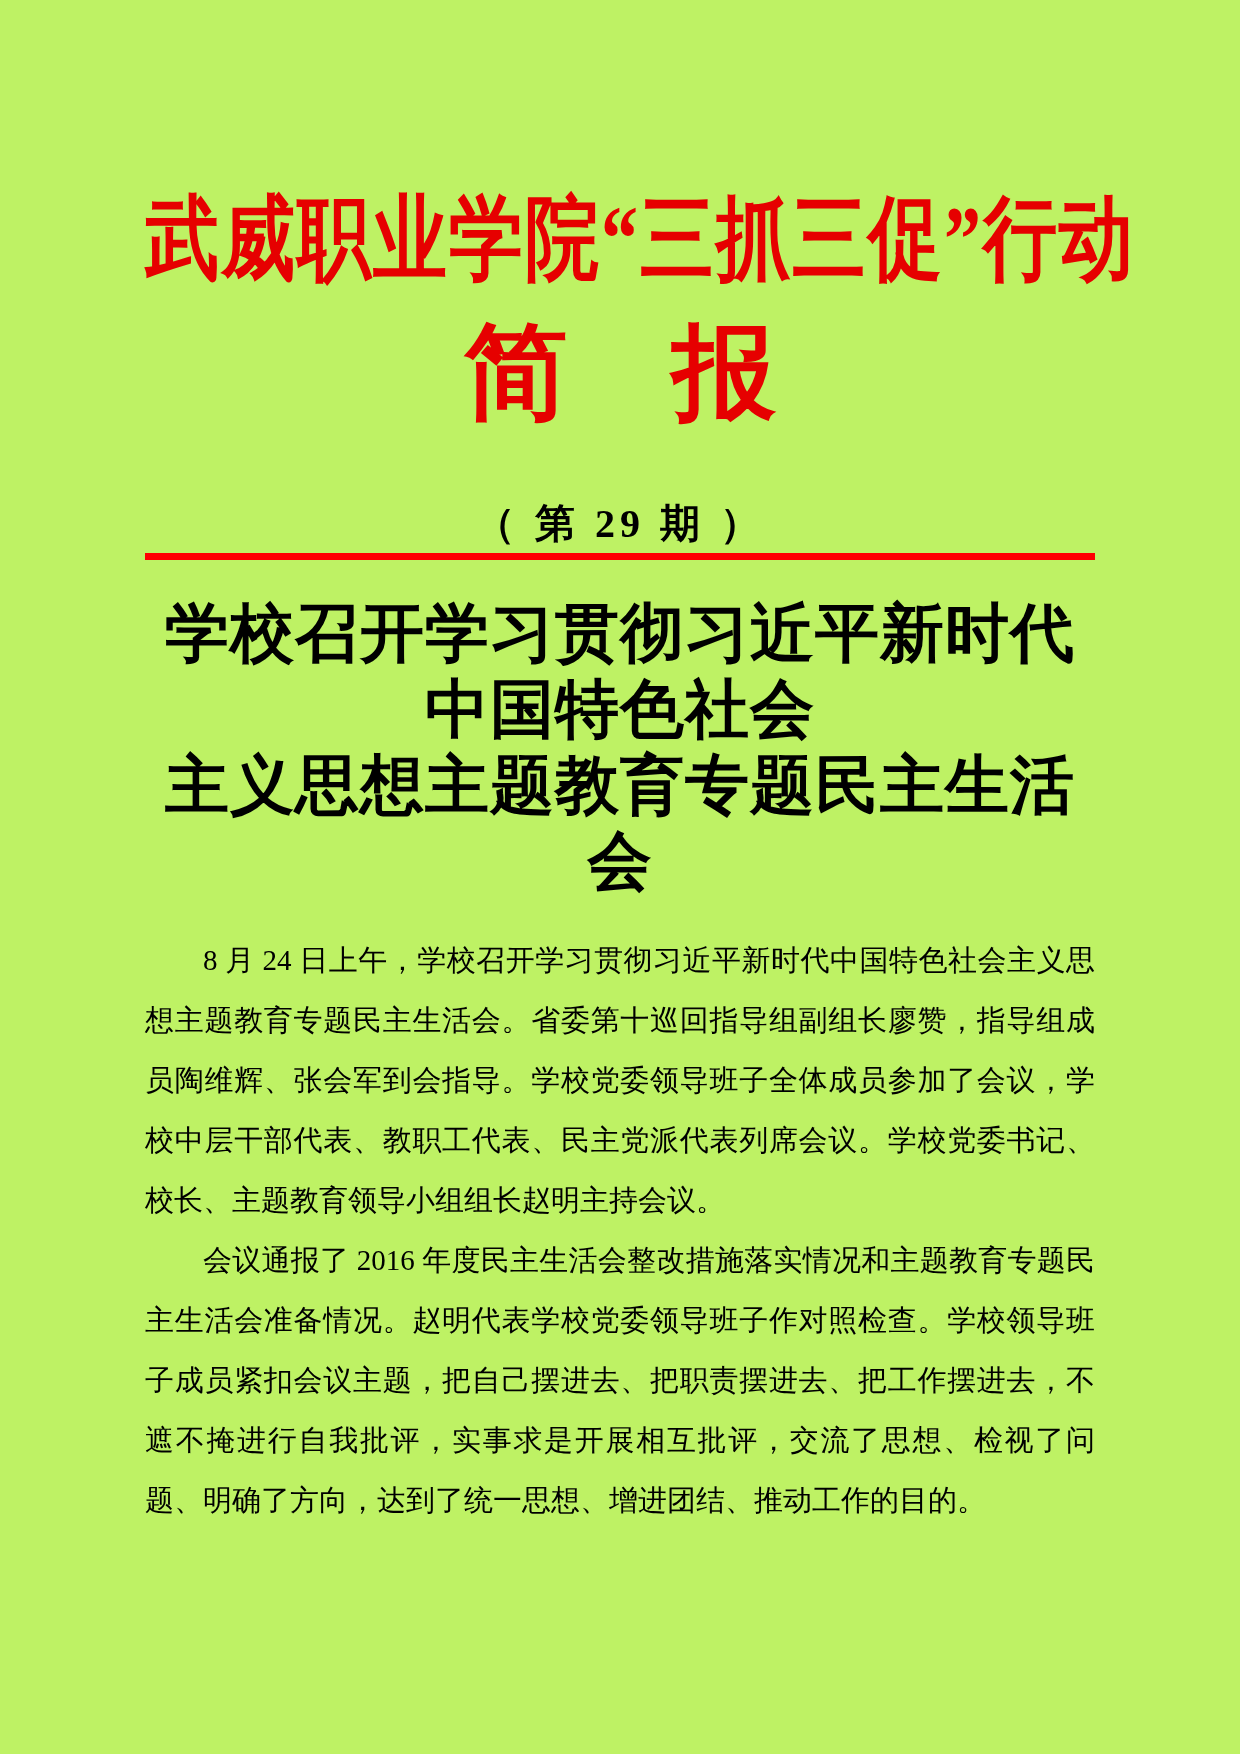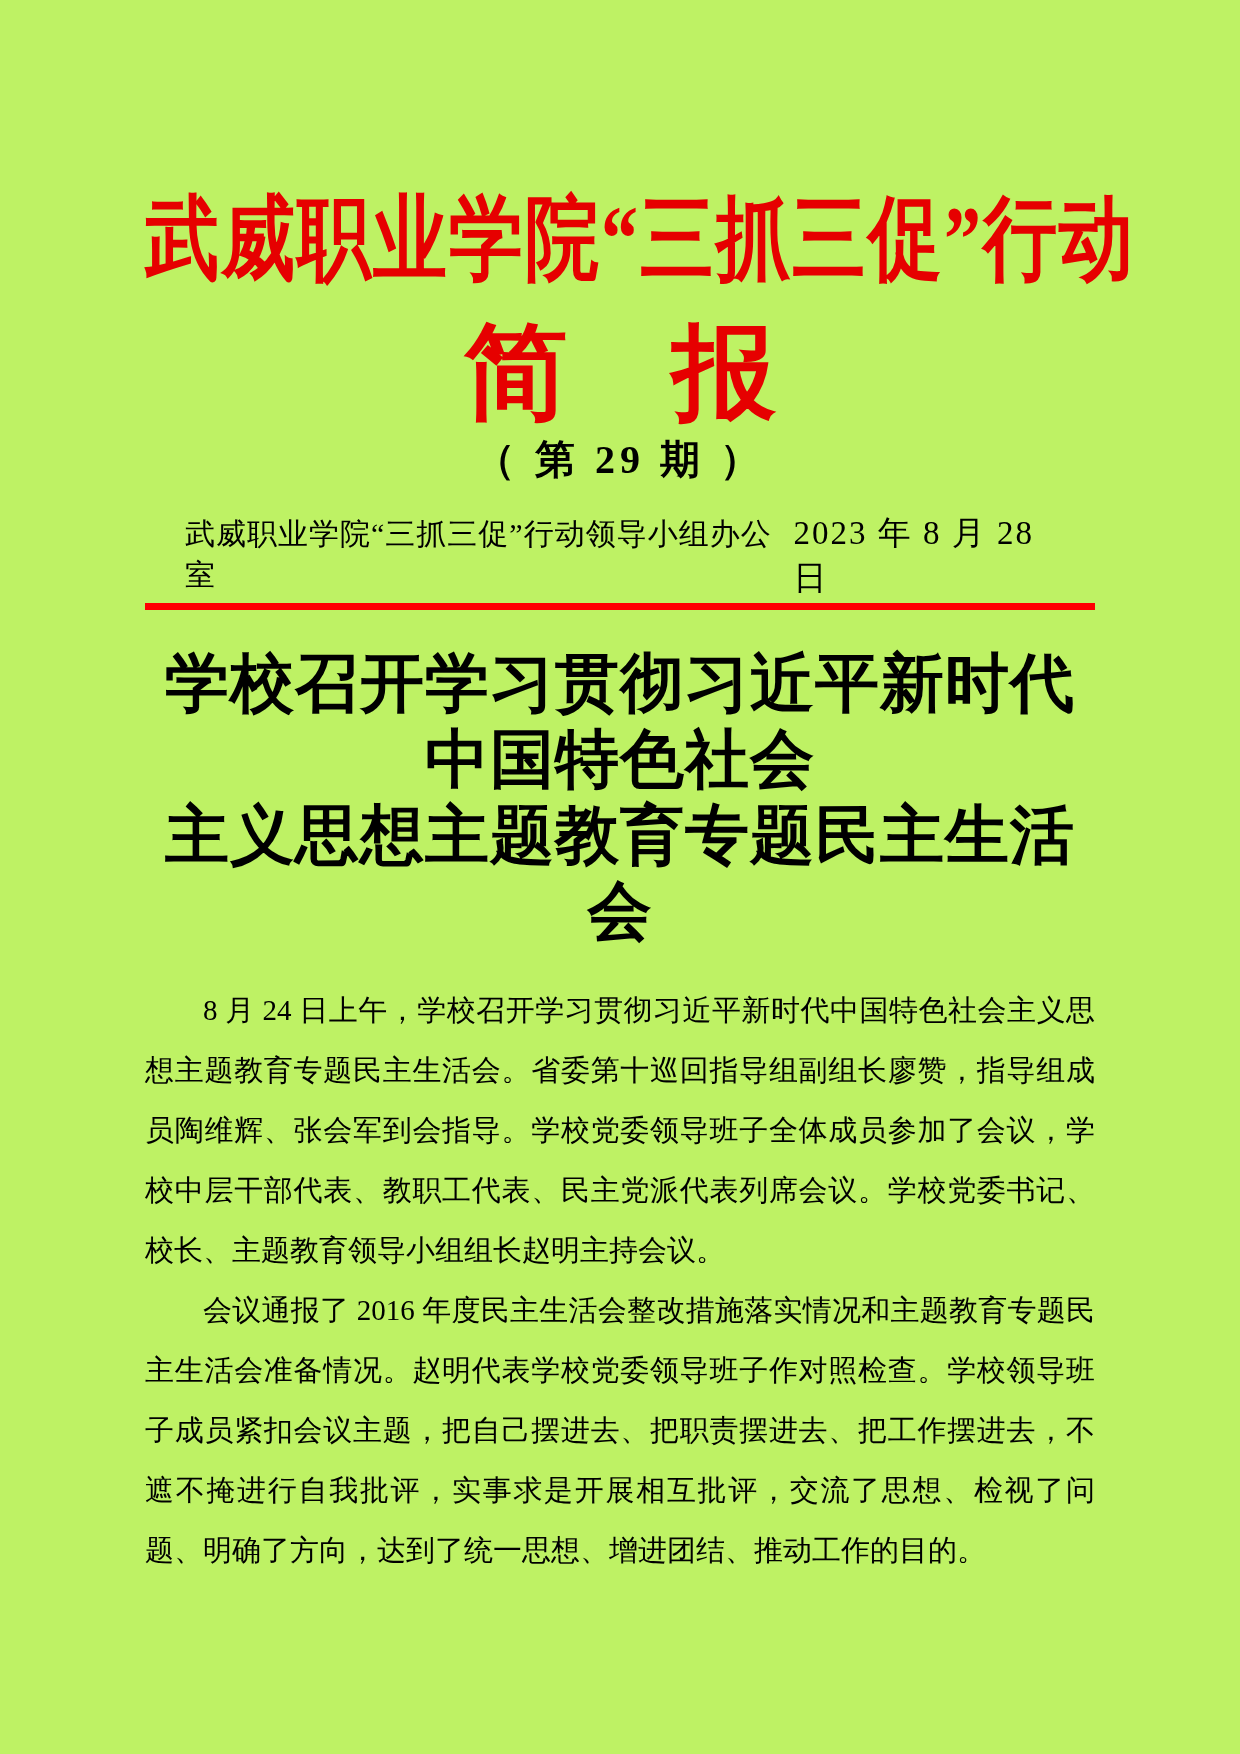--- a/index.html
+++ b/index.html
@@ -34,20 +34,21 @@
   }
   .masthead-subtitle {
     margin-top: 44px;
     color: #e60000;
     font-weight: bold;
     font-size: 104px;
     line-height: 1.12;
     text-align: center;
   }
   .issue-line {
+    margin-top: 64px;
     font-size: 40px;
     font-weight: bold;
     text-align: center;
     letter-spacing: 5px;
   }
   .meta-row {
     margin-top: 24px;
     display: flex;
     justify-content: space-between;
     align-items: baseline;
@@ -95,24 +96,20 @@
 <div class="page">
   <div class="content">
 
     <div class="masthead">
       <div class="masthead-title">武威职业学院“三抓三促”行动</div>
       <div class="masthead-subtitle">简　报</div>
     </div>
 
     <div class="issue-line">（ 第 29 期 ）</div>
 
-    <div class="meta-row">
-      <span class="meta-office">武威职业学院“三抓三促”行动领导小组办公室</span>
-      <span class="meta-date">2023 年 8 月 28 日</span>
-    </div>
 
     <div class="rule-single"></div>
 
     <h1 class="headline">
       <span class="headline-line">学校召开学习贯彻习近平新时代中国特色社会</span>
       <span class="headline-line">主义思想主题教育专题民主生活会</span>
     </h1>
 
     <div class="body-text">
       <p>8 月 24 日上午，学校召开学习贯彻习近平新时代中国特色社会主义思想主题教育专题民主生活会。省委第十巡回指导组副组长廖赞，指导组成员陶维辉、张会军到会指导。学校党委领导班子全体成员参加了会议，学校中层干部代表、教职工代表、民主党派代表列席会议。学校党委书记、校长、主题教育领导小组组长赵明主持会议。</p>

